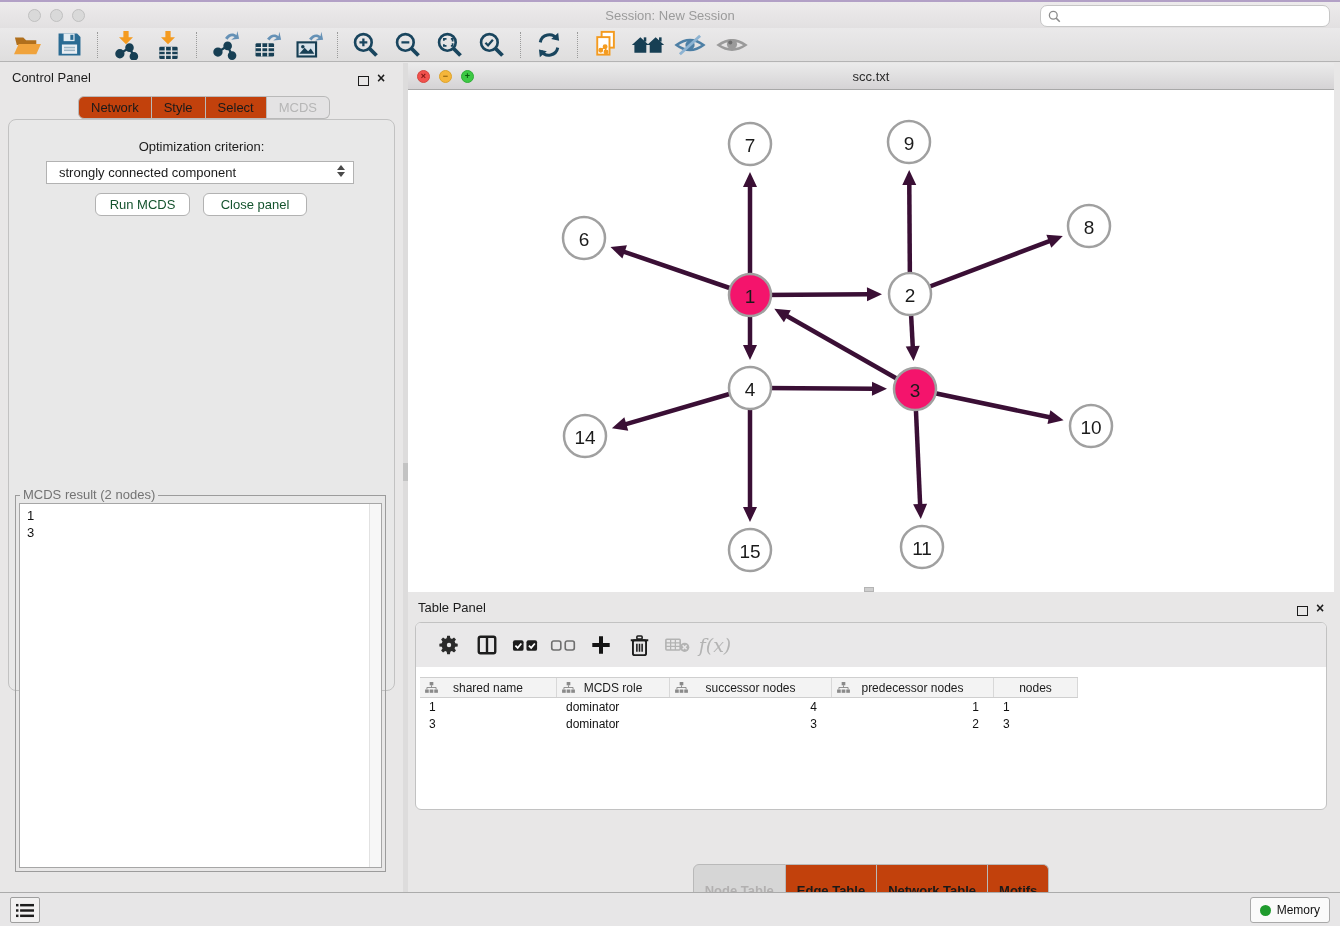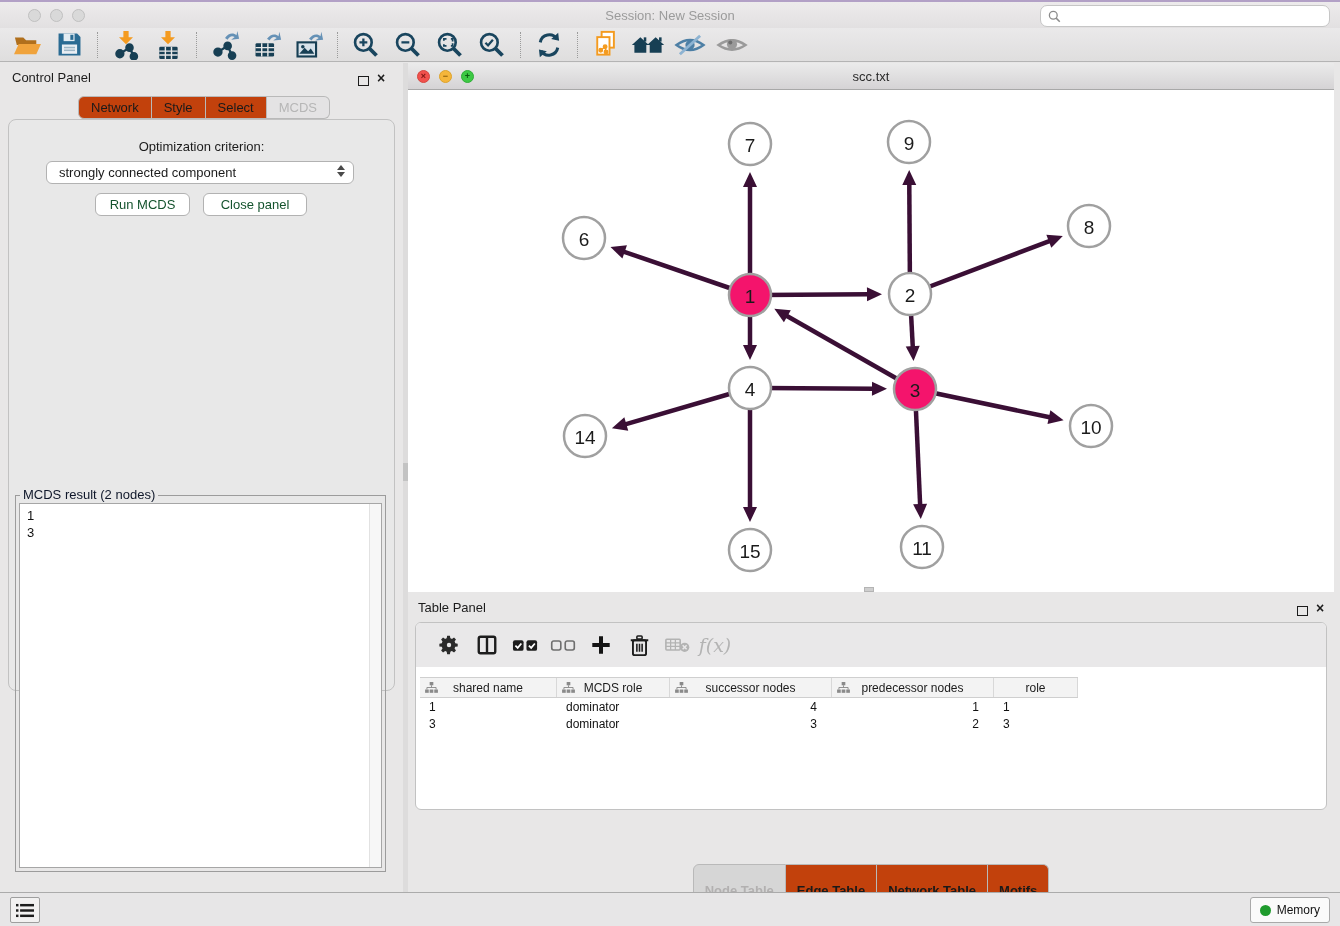--- a/index.html
+++ b/index.html
@@ -36,33 +36,33 @@
   .seg .tab{border:1px solid #b9b9b9;border-left:none;background:#c2410c;color:#1a1a1a;
     font-size:13px;padding:3px 12px;white-space:nowrap;}
   .seg .tab:first-child{border-left:1px solid #b9b9b9;border-radius:6px 0 0 6px;}
   .seg .tab:last-child{border-radius:0 6px 6px 0;}
   .seg .tab.active{background:#e4e3e4;color:#b6b6b6;}
   #cp-tabs{position:absolute;left:78px;top:96px;}
   #cp-box{position:absolute;left:8px;top:119px;width:387px;height:572px;
     border:1px solid #c2c2c2;border-radius:8px;background:#e8e8e8;box-sizing:border-box;}
   #opt-label{position:absolute;left:0;top:19px;width:100%;text-align:center;font-size:13px;color:#1b1b1b;}
   #criterion-select{position:absolute;left:37px;top:41px;width:308px;height:23px;background:#fff;
-    border:1px solid #b2b2b2;border-radius:6px;display:flex;align-items:center;
+    border:1px solid #b2b2b2;border-radius:0;display:flex;align-items:center;
     padding-left:12px;box-sizing:border-box;font-size:13px;color:#1b1b1b;}
   .stepper{position:absolute;right:8px;top:3px;display:flex;flex-direction:column;gap:2px;}
   .stepper i{display:block;width:0;height:0;border-left:4px solid transparent;border-right:4px solid transparent;}
   .stepper .up{border-bottom:5px solid #4a4a4a;}
   .stepper .down{border-top:5px solid #4a4a4a;}
   .mac-btn{position:absolute;height:23px;background:#fff;border:1px solid #b2b2b2;border-radius:6px;
     font-size:13px;color:#14532d;display:flex;align-items:center;justify-content:center;box-sizing:border-box;}
   #run-btn{left:86px;top:73px;width:95px;}
   #closep-btn{left:194px;top:73px;width:104px;}
   #result-group{position:absolute;left:6px;top:375px;width:371px;height:377px;
     border:1px solid #9c9c9c;box-sizing:border-box;}
-  #result-legend{position:absolute;left:4px;top:-9px;background:#e8e8e8;padding:0 3px;font-size:13px;color:#0f172a;}
+  #result-legend{position:absolute;left:4px;top:-9px;background:#e8e8e8;padding:0 3px;font-size:13px;color:#737373;}
   #mcds-result-area{position:absolute;left:3px;top:7px;right:3px;bottom:3px;background:#fff;
     border:1px solid #a6a6a6;}
   #result-scroll{position:absolute;right:0;top:0;width:11px;height:100%;background:#f7f7f7;border-left:1px solid #e2e2e2;}
   #mcds-result-text{padding:3px 7px;font-size:13px;color:#111;line-height:17px;}
   
   #v-splitter{position:absolute;left:403px;top:63px;width:5px;height:829px;background:#dddcdc;}
   #v-splitter .handle{position:absolute;left:0;top:400px;width:5px;height:18px;background:#c3c3c3;}
   
   #network-view{position:absolute;left:408px;top:63px;width:926px;height:529px;background:#fff;}
   #nv-titlebar{position:absolute;left:0;top:0;width:100%;height:27px;
@@ -480,21 +480,21 @@
               <rect x="5" y="0" width="4" height="3.6"></rect>
               <rect x="0" y="8.2" width="4" height="3.6"></rect>
               <rect x="5" y="8.2" width="4" height="3.6"></rect>
               <rect x="10" y="8.2" width="4" height="3.6"></rect>
             </g>
             <path d="M7 3.6 V6 M2 8.2 V6 H12 V8.2" stroke="#8a8a8a" stroke-width="1" fill="none"></path>
           </svg></span>
         <span class="tp-col-label">predecessor nodes</span>
       </div>
       <div class="tp-col" style="width: 84px;">
-        <span class="tp-col-label">role</span>
+        <span class="tp-col-label">nodes</span>
       </div>
     </div>
   <div id="tp-body">
       <div class="tp-row">
         <div class="tp-cell align-left" style="width: 137px;">1</div>
         <div class="tp-cell align-left" style="width: 113px;">dominator</div>
         <div class="tp-cell align-right" style="width: 162px;">4</div>
         <div class="tp-cell align-right" style="width: 162px;">1</div>
         <div class="tp-cell align-left" style="width: 84px;">1</div>
       </div>

